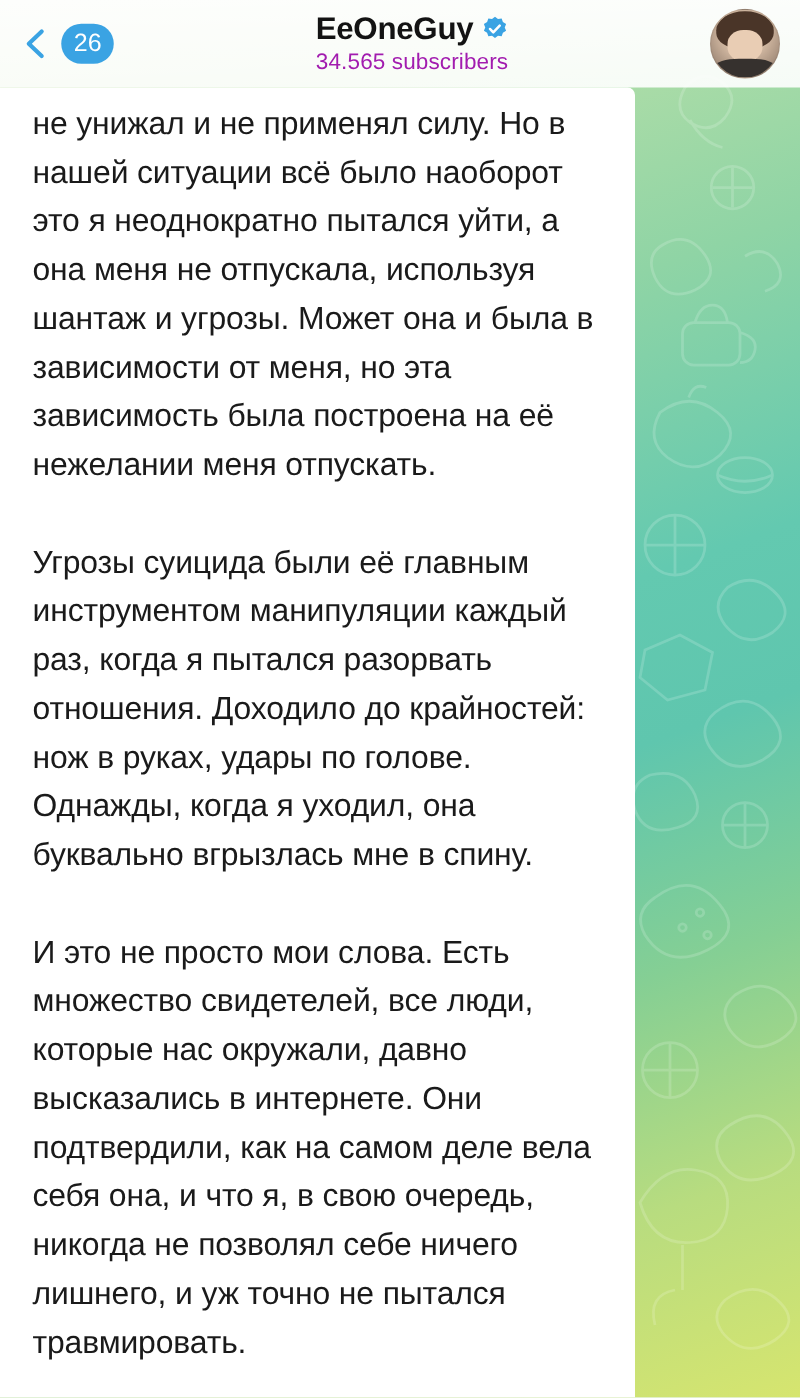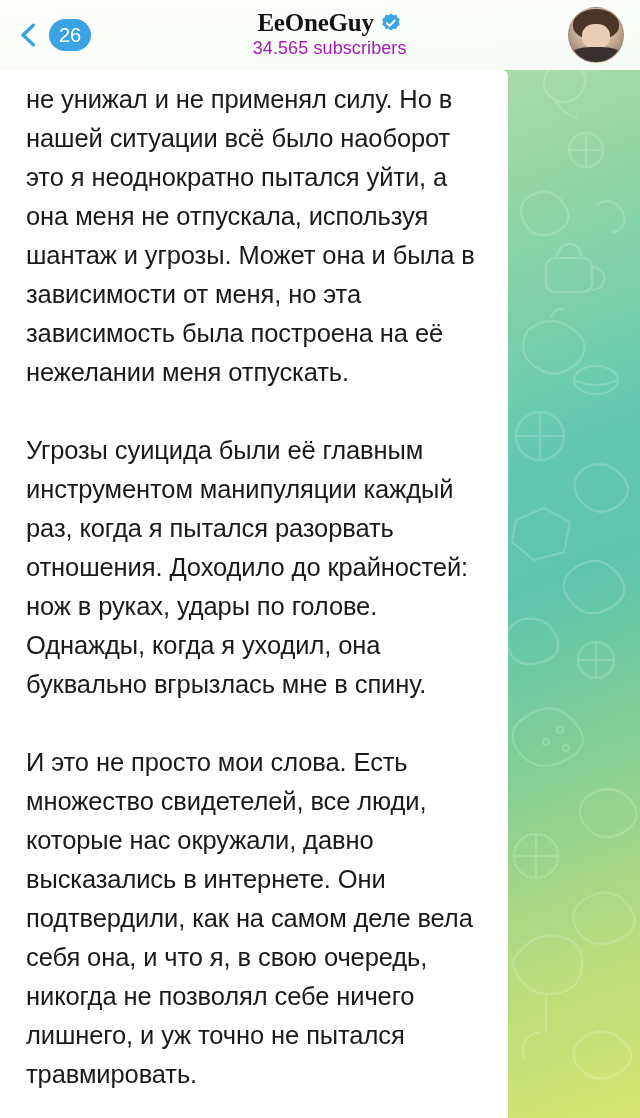--- a/index.html
+++ b/index.html
@@ -115,21 +115,20 @@
   .title-row {
     display: flex;
     align-items: center;
     gap: 6px;
   }
   .chat-title {
     font-size: 25px;
     font-weight: 700;
     color: #131313;
     letter-spacing: -0.2px;
-    font-family: Liberation Serif, serif;
   }
   .verified {
     width: 22px; height: 22px;
     display: block;
   }
   .subscribers {
     font-size: 18px;
     color: #a21caf;
     margin-top: 1px;
     letter-spacing: 0.1px;

